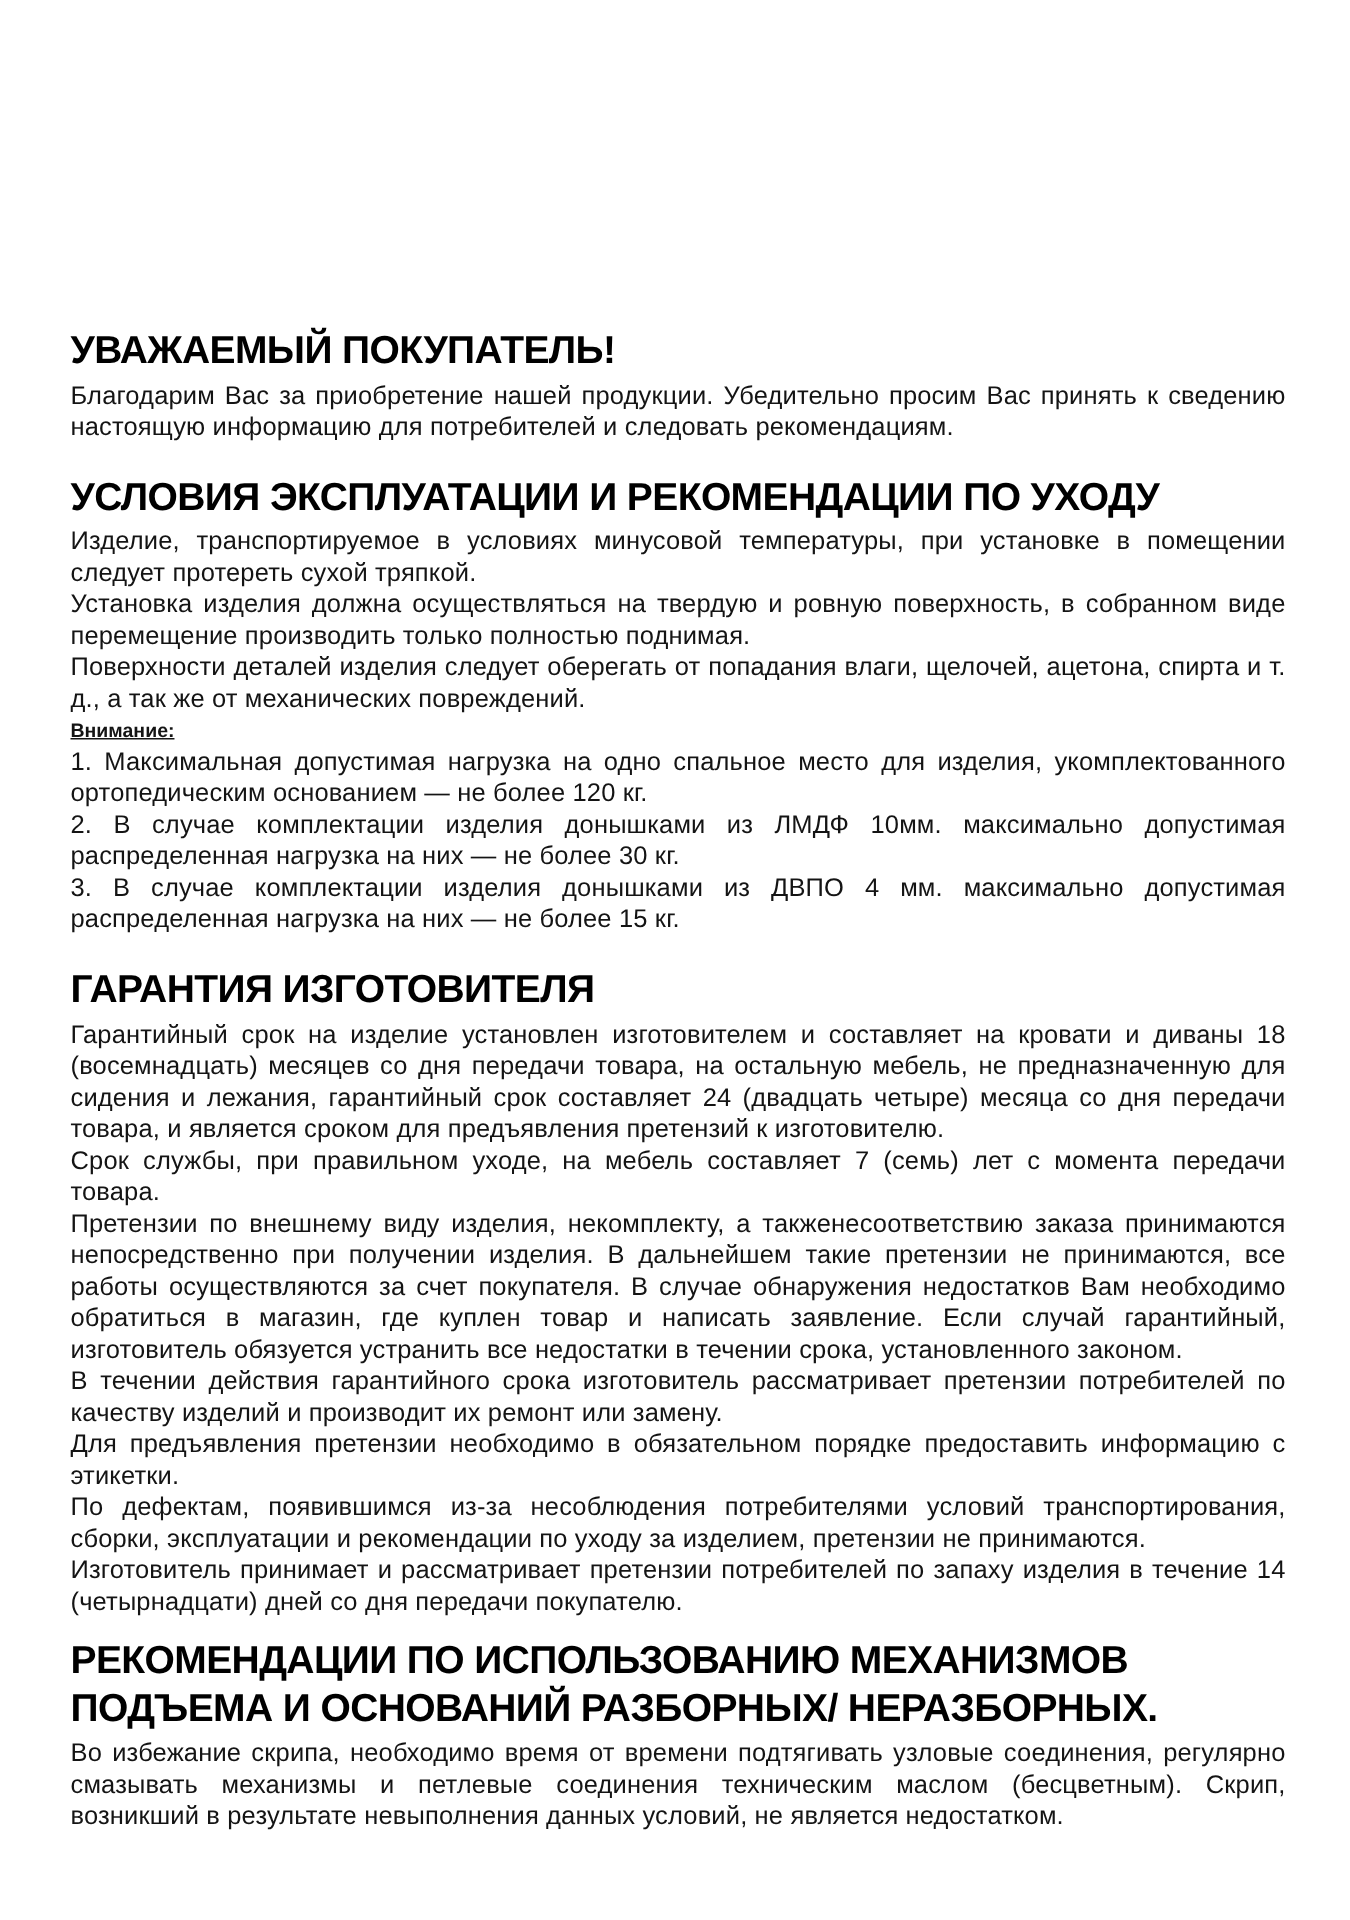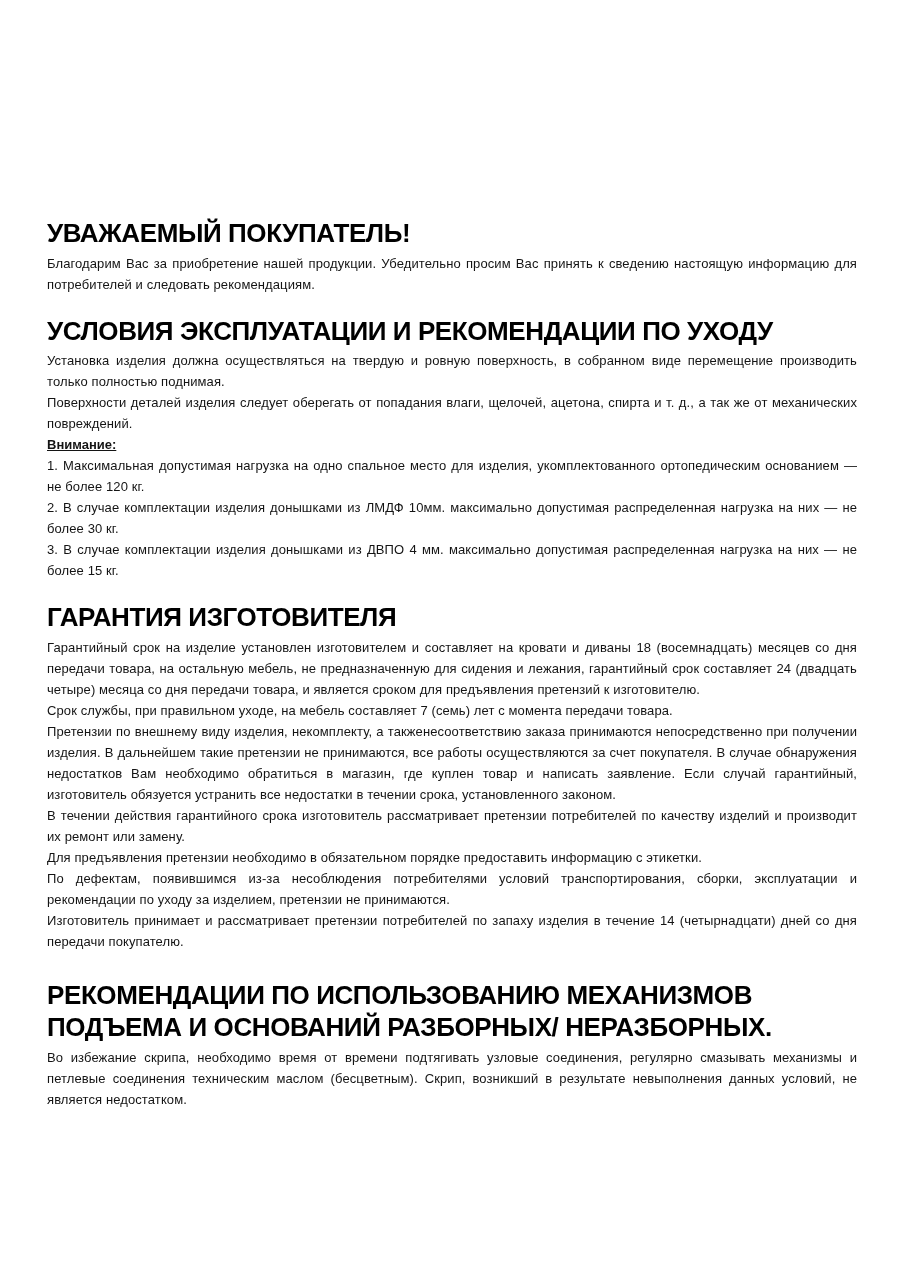--- a/index.html
+++ b/index.html
@@ -25,47 +25,48 @@
     font-size: 26px;
     line-height: 1.22;
     font-weight: 700;
     color: #000000;
     letter-spacing: -0.4px;
     margin: 21px 0 3px 0;
   }
   .section:first-child .section-heading { margin-top: 0; }
   .body-text {
     margin: 0;
-    font-size: 13px;
+    font-size: 17px;
     line-height: 21px;
     text-align: justify;
     letter-spacing: 0.1px;
   }
   .attention-label {
     margin: 0;
     font-size: 13px;
     line-height: 21px;
     font-weight: 700;
     text-decoration: underline;
     text-align: left;
   }
-  .mechanisms-heading { margin-top: 28px; }
+  .mechanisms-heading { margin-top: 13px; }
 </style>
 </head>
 <body>
 
 <div class="page">
 
   <div class="section">
     <h1 class="section-heading">УВАЖАЕМЫЙ ПОКУПАТЕЛЬ!</h1>
     <p class="body-text">Благодарим Вас за приобретение нашей продукции. Убедительно просим Вас принять к сведению настоящую информацию для потребителей и следовать рекомендациям.</p>
   </div>
 
   <div class="section">
     <h1 class="section-heading">УСЛОВИЯ ЭКСПЛУАТАЦИИ И РЕКОМЕНДАЦИИ ПО УХОДУ</h1>
+    <p class="body-text">Изделие, транспортируемое в условиях минусовой температуры, при установке в помещении следует протереть сухой тряпкой.</p>
     <p class="body-text">Установка изделия должна осуществляться на твердую и ровную поверхность, в собранном виде перемещение производить только полностью поднимая.</p>
     <p class="body-text">Поверхности деталей изделия следует оберегать от попадания влаги, щелочей, ацетона, спирта и т. д., а так же от механических повреждений.</p>
     <p class="attention-label">Внимание:</p>
     <p class="body-text">1. Максимальная допустимая нагрузка на одно спальное место для изделия, укомплектованного ортопедическим основанием — не более 120 кг.</p>
     <p class="body-text">2. В случае комплектации изделия донышками из ЛМДФ 10мм. максимально допустимая распределенная нагрузка на них — не более 30 кг.</p>
     <p class="body-text">3. В случае комплектации изделия донышками из ДВПО 4 мм. максимально допустимая распределенная нагрузка на них — не более 15 кг.</p>
   </div>
 
   <div class="section">
     <h1 class="section-heading">ГАРАНТИЯ ИЗГОТОВИТЕЛЯ</h1>

